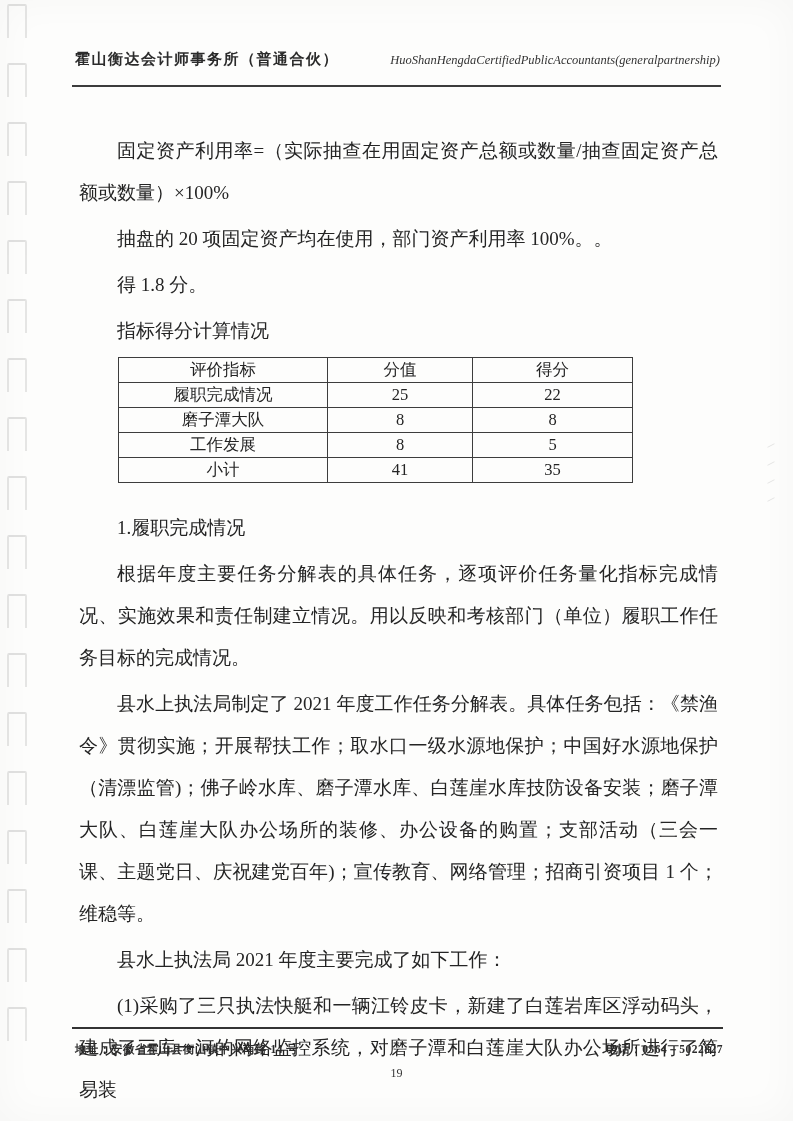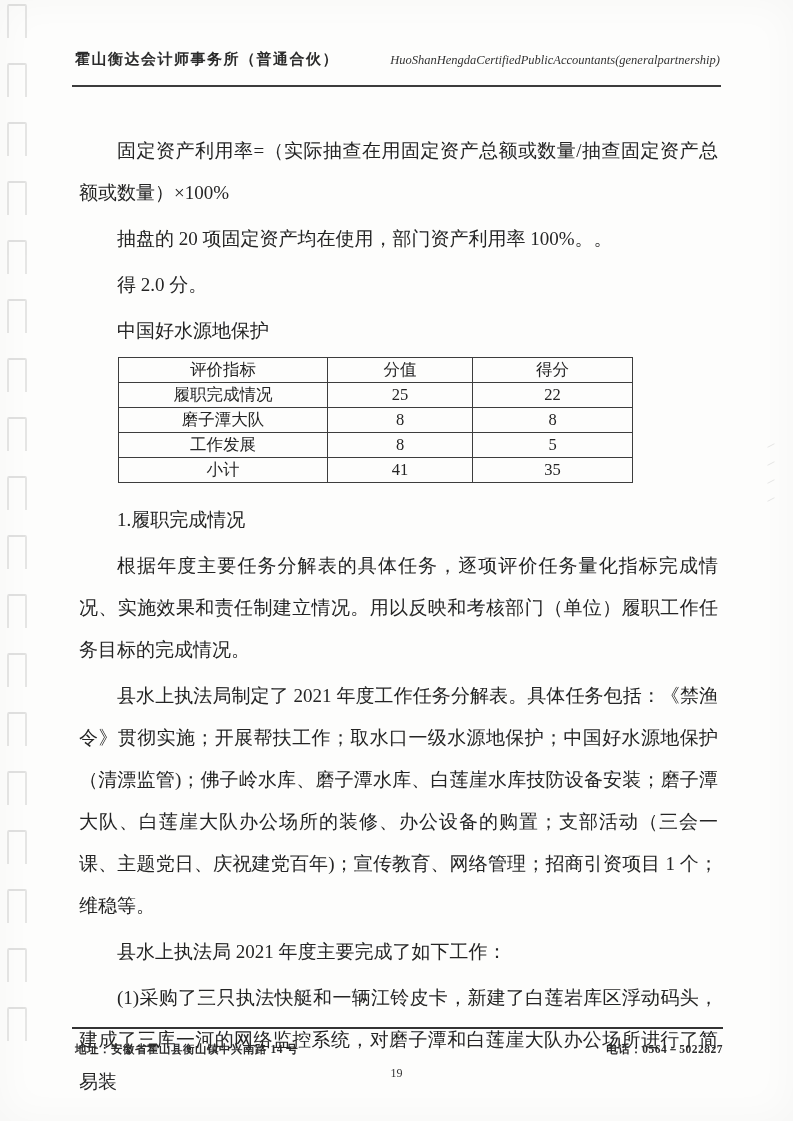--- a/index.html
+++ b/index.html
@@ -79,21 +79,21 @@
     line-height: 42px;
     text-align: justify;
     color: #242424;
   }
   .content p { margin: 4px; }
   .content p.indent { text-indent: 2em; }
 
   table.score {
     border-collapse: collapse;
     width: 514px;
-    margin: 5px 0 16px 43px;
+    margin: 5px 0 24px 43px;
     table-layout: fixed;
   }
   table.score th, table.score td {
     border: 1.6px solid #3d3d3d;
     height: 24px;
     padding: 0;
     text-align: center;
     vertical-align: middle;
     font-size: 16.5px;
     line-height: 1.1;
@@ -164,22 +164,22 @@
 
   <div class="header">
     <span class="firm-cn">霍山衡达会计师事务所（普通合伙）</span>
     <span class="firm-en">HuoShanHengdaCertifiedPublicAccountants(generalpartnership)</span>
   </div>
   <div class="header-rule"></div>
 
   <div class="content">
     <p class="indent">固定资产利用率=（实际抽查在用固定资产总额或数量/抽查固定资产总额或数量）×100%</p>
     <p class="indent">抽盘的 20 项固定资产均在使用，部门资产利用率 100%。。</p>
-    <p class="indent">得 2.0 分。</p>
-    <p class="indent">中国好水源地保护</p>
+    <p class="indent">得 1.8 分。</p>
+    <p class="indent">指标得分计算情况</p>
 
     <table class="score">
       <colgroup>
           <col class="c1">
           <col class="c2">
           <col class="c3">
         </colgroup>
       <thead>
         <tr>
           <th>评价指标</th>

